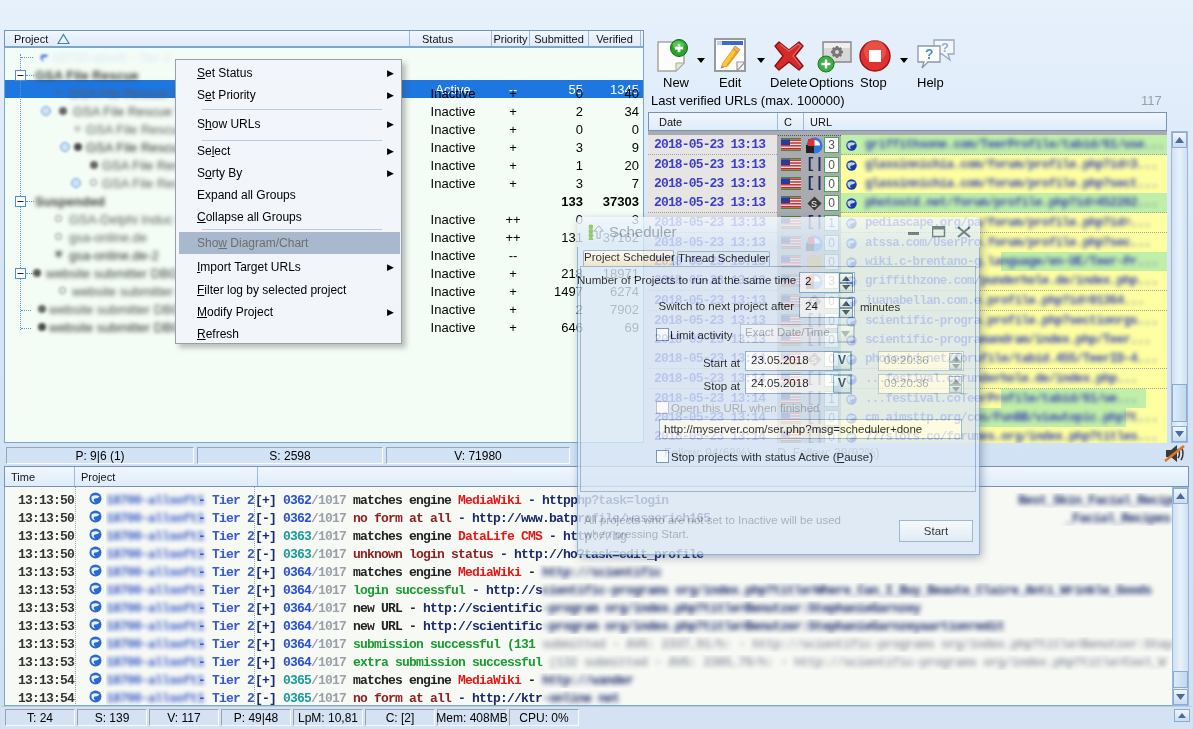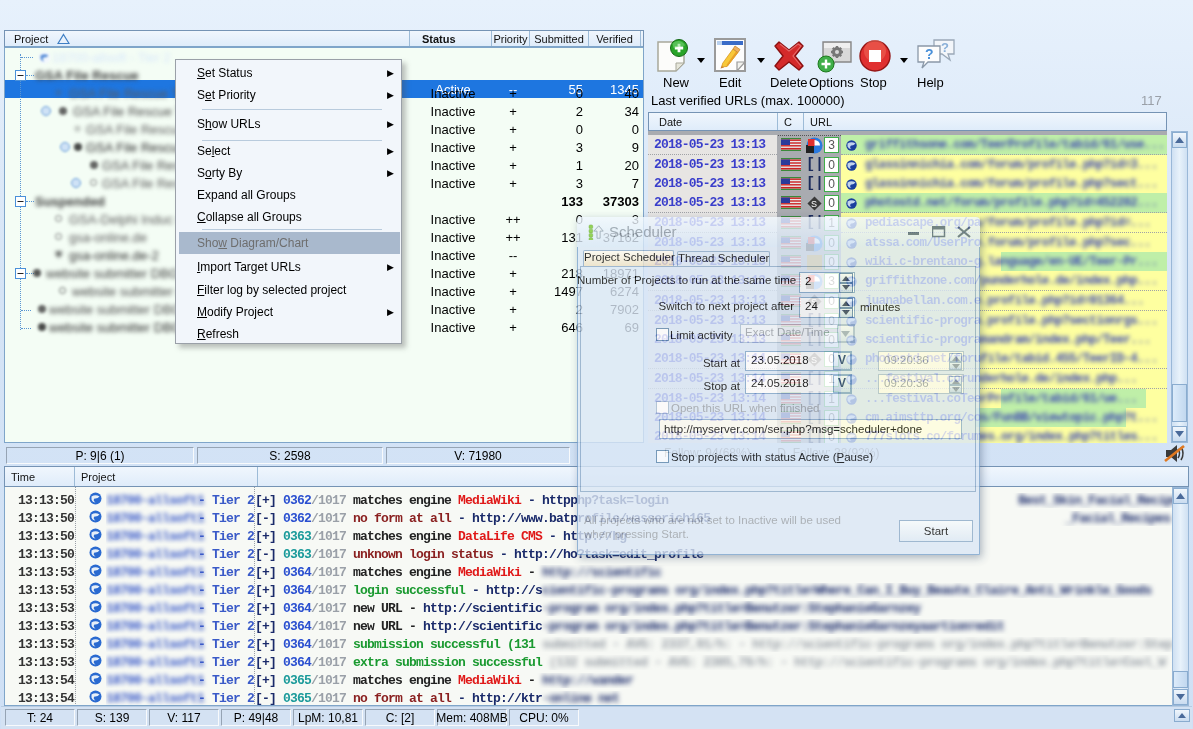--- a/index.html
+++ b/index.html
@@ -33,21 +33,21 @@
 </style>
 </head>
 <body>
 <div id="win">
 
 
 <div class="lhdr" style="left:4px;top:30px;width:640px;height:18px;border-bottom:2px solid #7fa5c9;">
  <div class="cell" style="left:0;width:405px;padding-left:9px;">Project&nbsp;&nbsp;&nbsp;<svg width="13" height="12" viewBox="0 0 13 12">
           <path d="M6.5 1.5 L12 10.5 L1 10.5 Z" fill="#eaf2fb" stroke="#3f7fc4" stroke-width="1.2"></path>
         </svg></div>
- <div class="cell" style="left:405px;width:82px;padding-left:12px;font-weight:bold;">Status</div>
+ <div class="cell" style="left:405px;width:82px;padding-left:12px;">Status</div>
  <div class="cell" style="left:487px;width:38px;justify-content:center;padding-left:0;">Priority</div>
  <div class="cell" style="left:525px;width:59px;justify-content:center;padding-left:0;">Submitted</div>
  <div class="cell" style="left:584px;width:52px;justify-content:center;padding-left:0;">Verified</div>
 </div>
 <div class="abs" id="leftpanel" style="left:4px;top:48px;width:640px;height:395px;background:#f4fdf5;border:1px solid #7fa5c9;border-top:none;">
 
 <div class="prow" style="left:0;top:0px;width:638px;height:18px;background:#1e76e0;color:#fff;font-weight:normal;margin-top:32px;">
 <div class="pcell" style="left:408px;width:80px;justify-content:center;">Active</div>
 <div class="pcell" style="left:489px;width:38px;justify-content:center;">--</div>
 <div class="pcell" style="left:521px;width:57px;justify-content:flex-end;">55</div>

